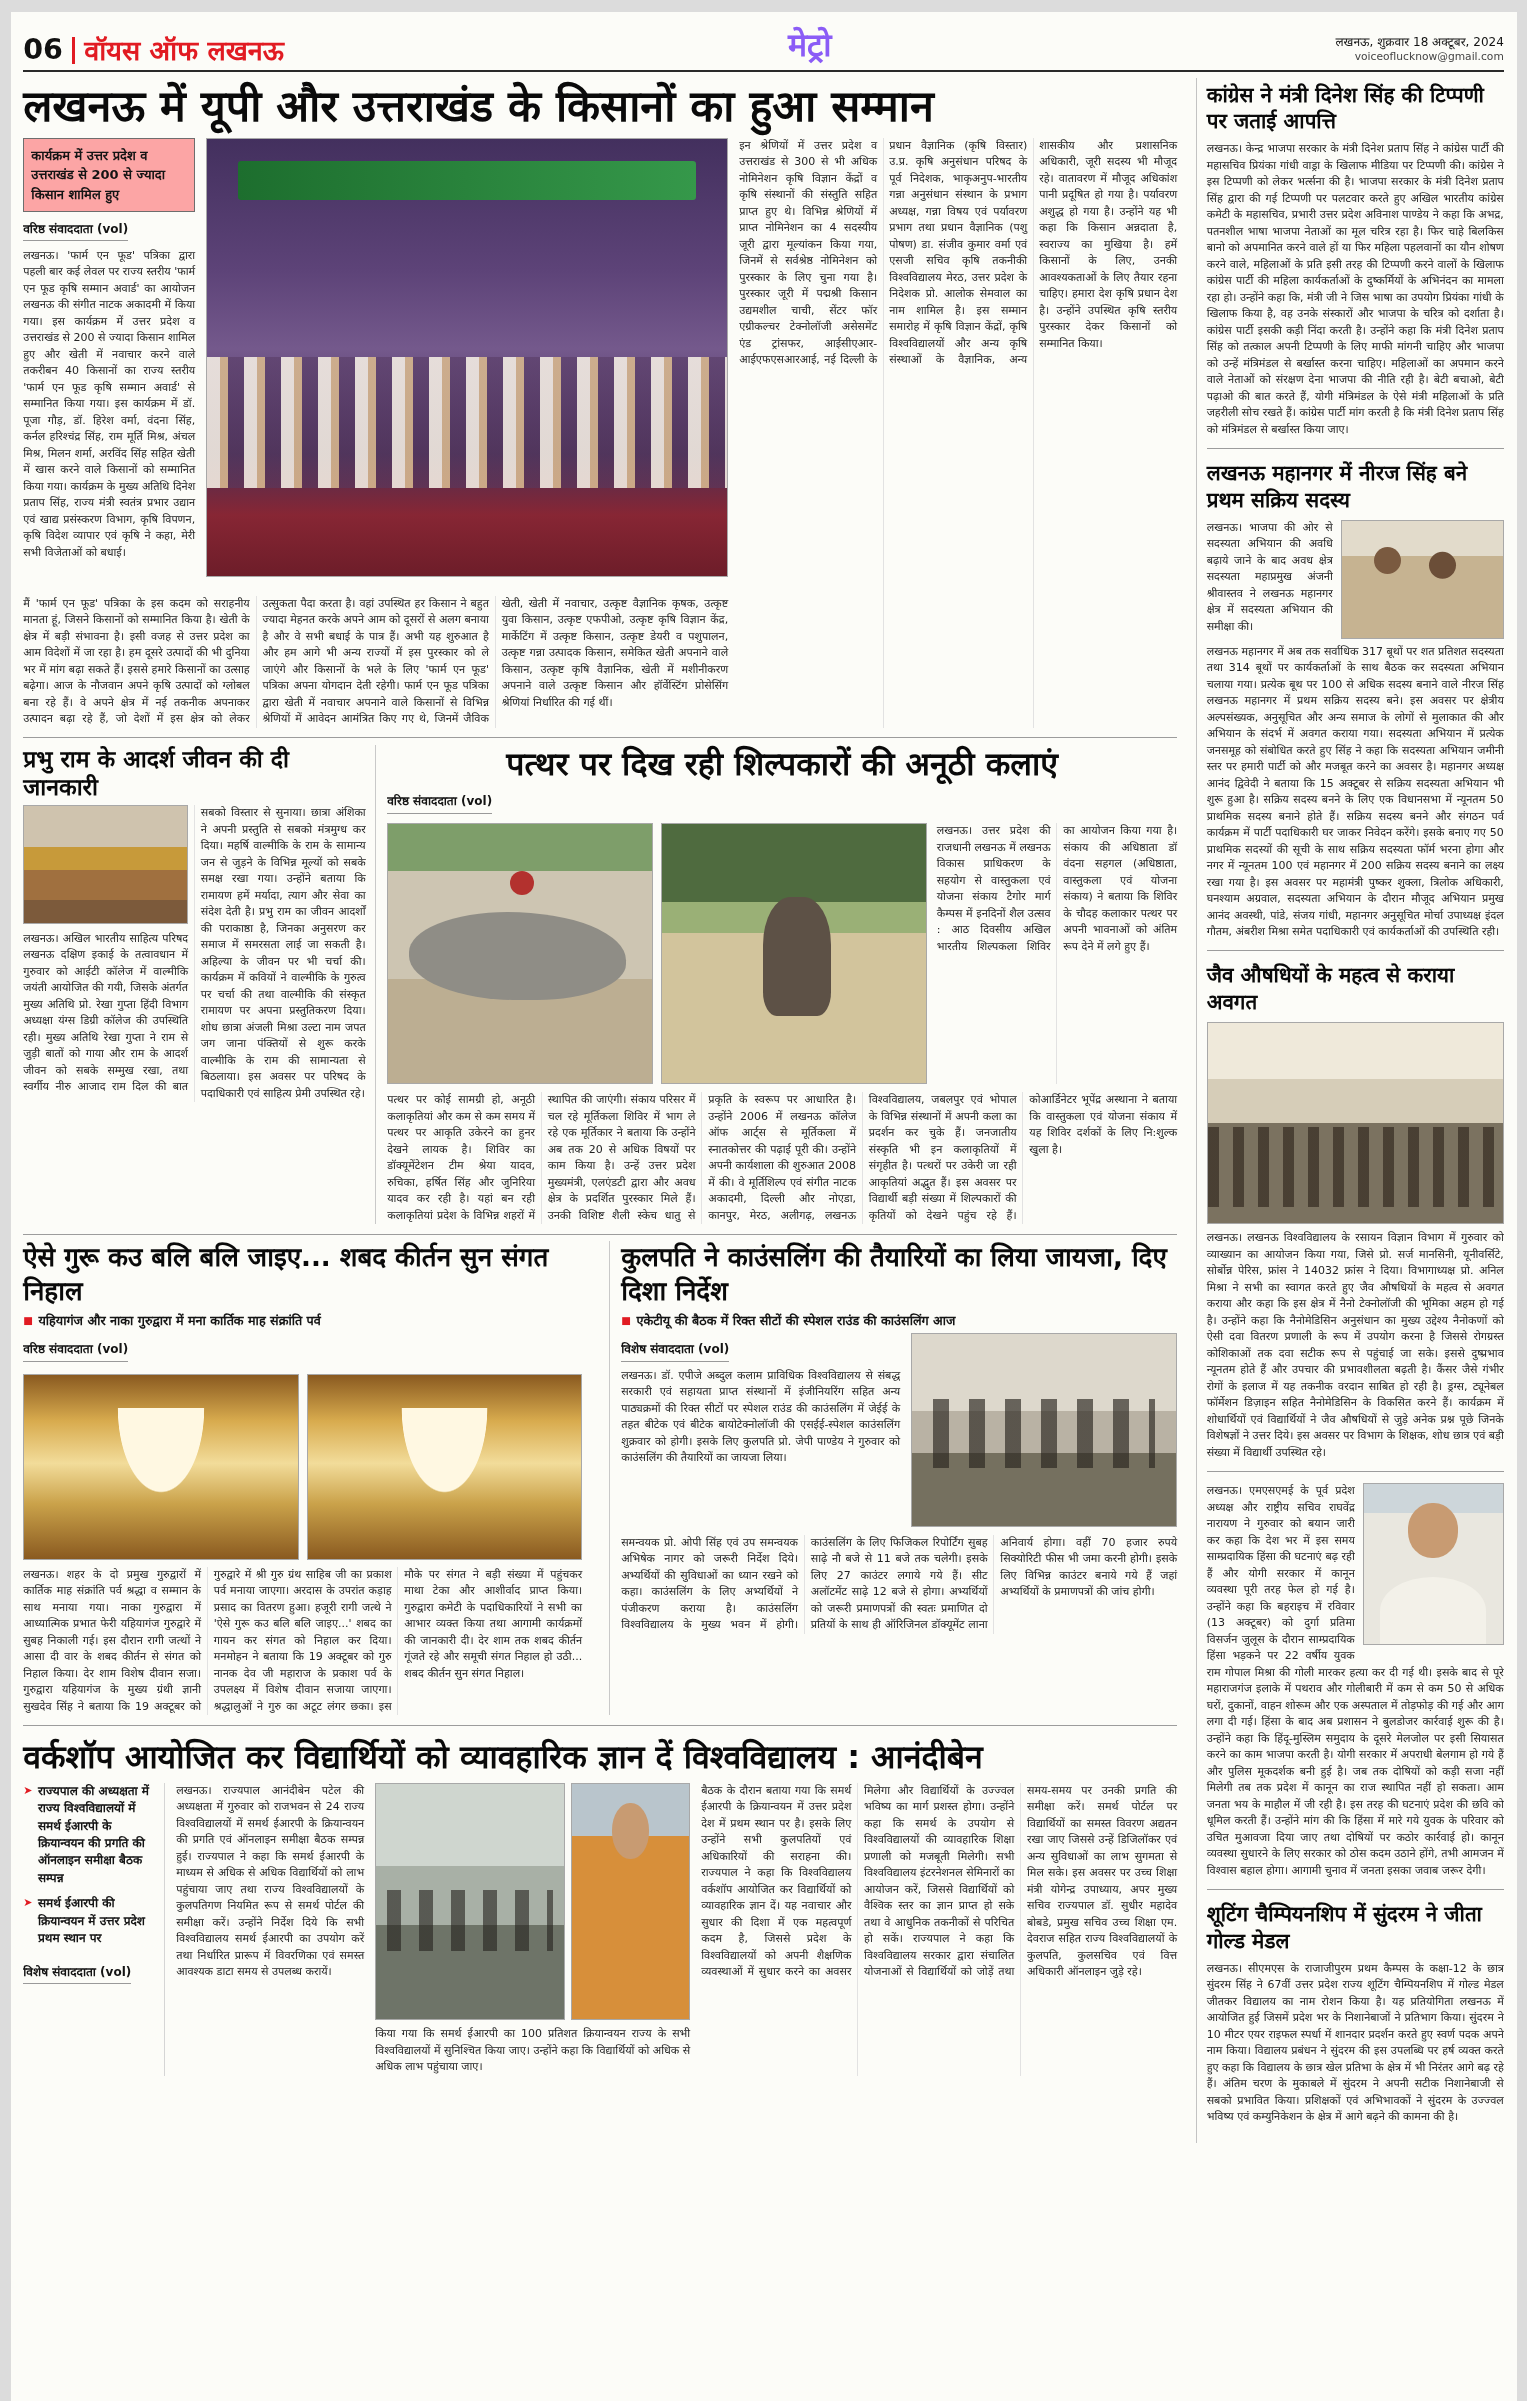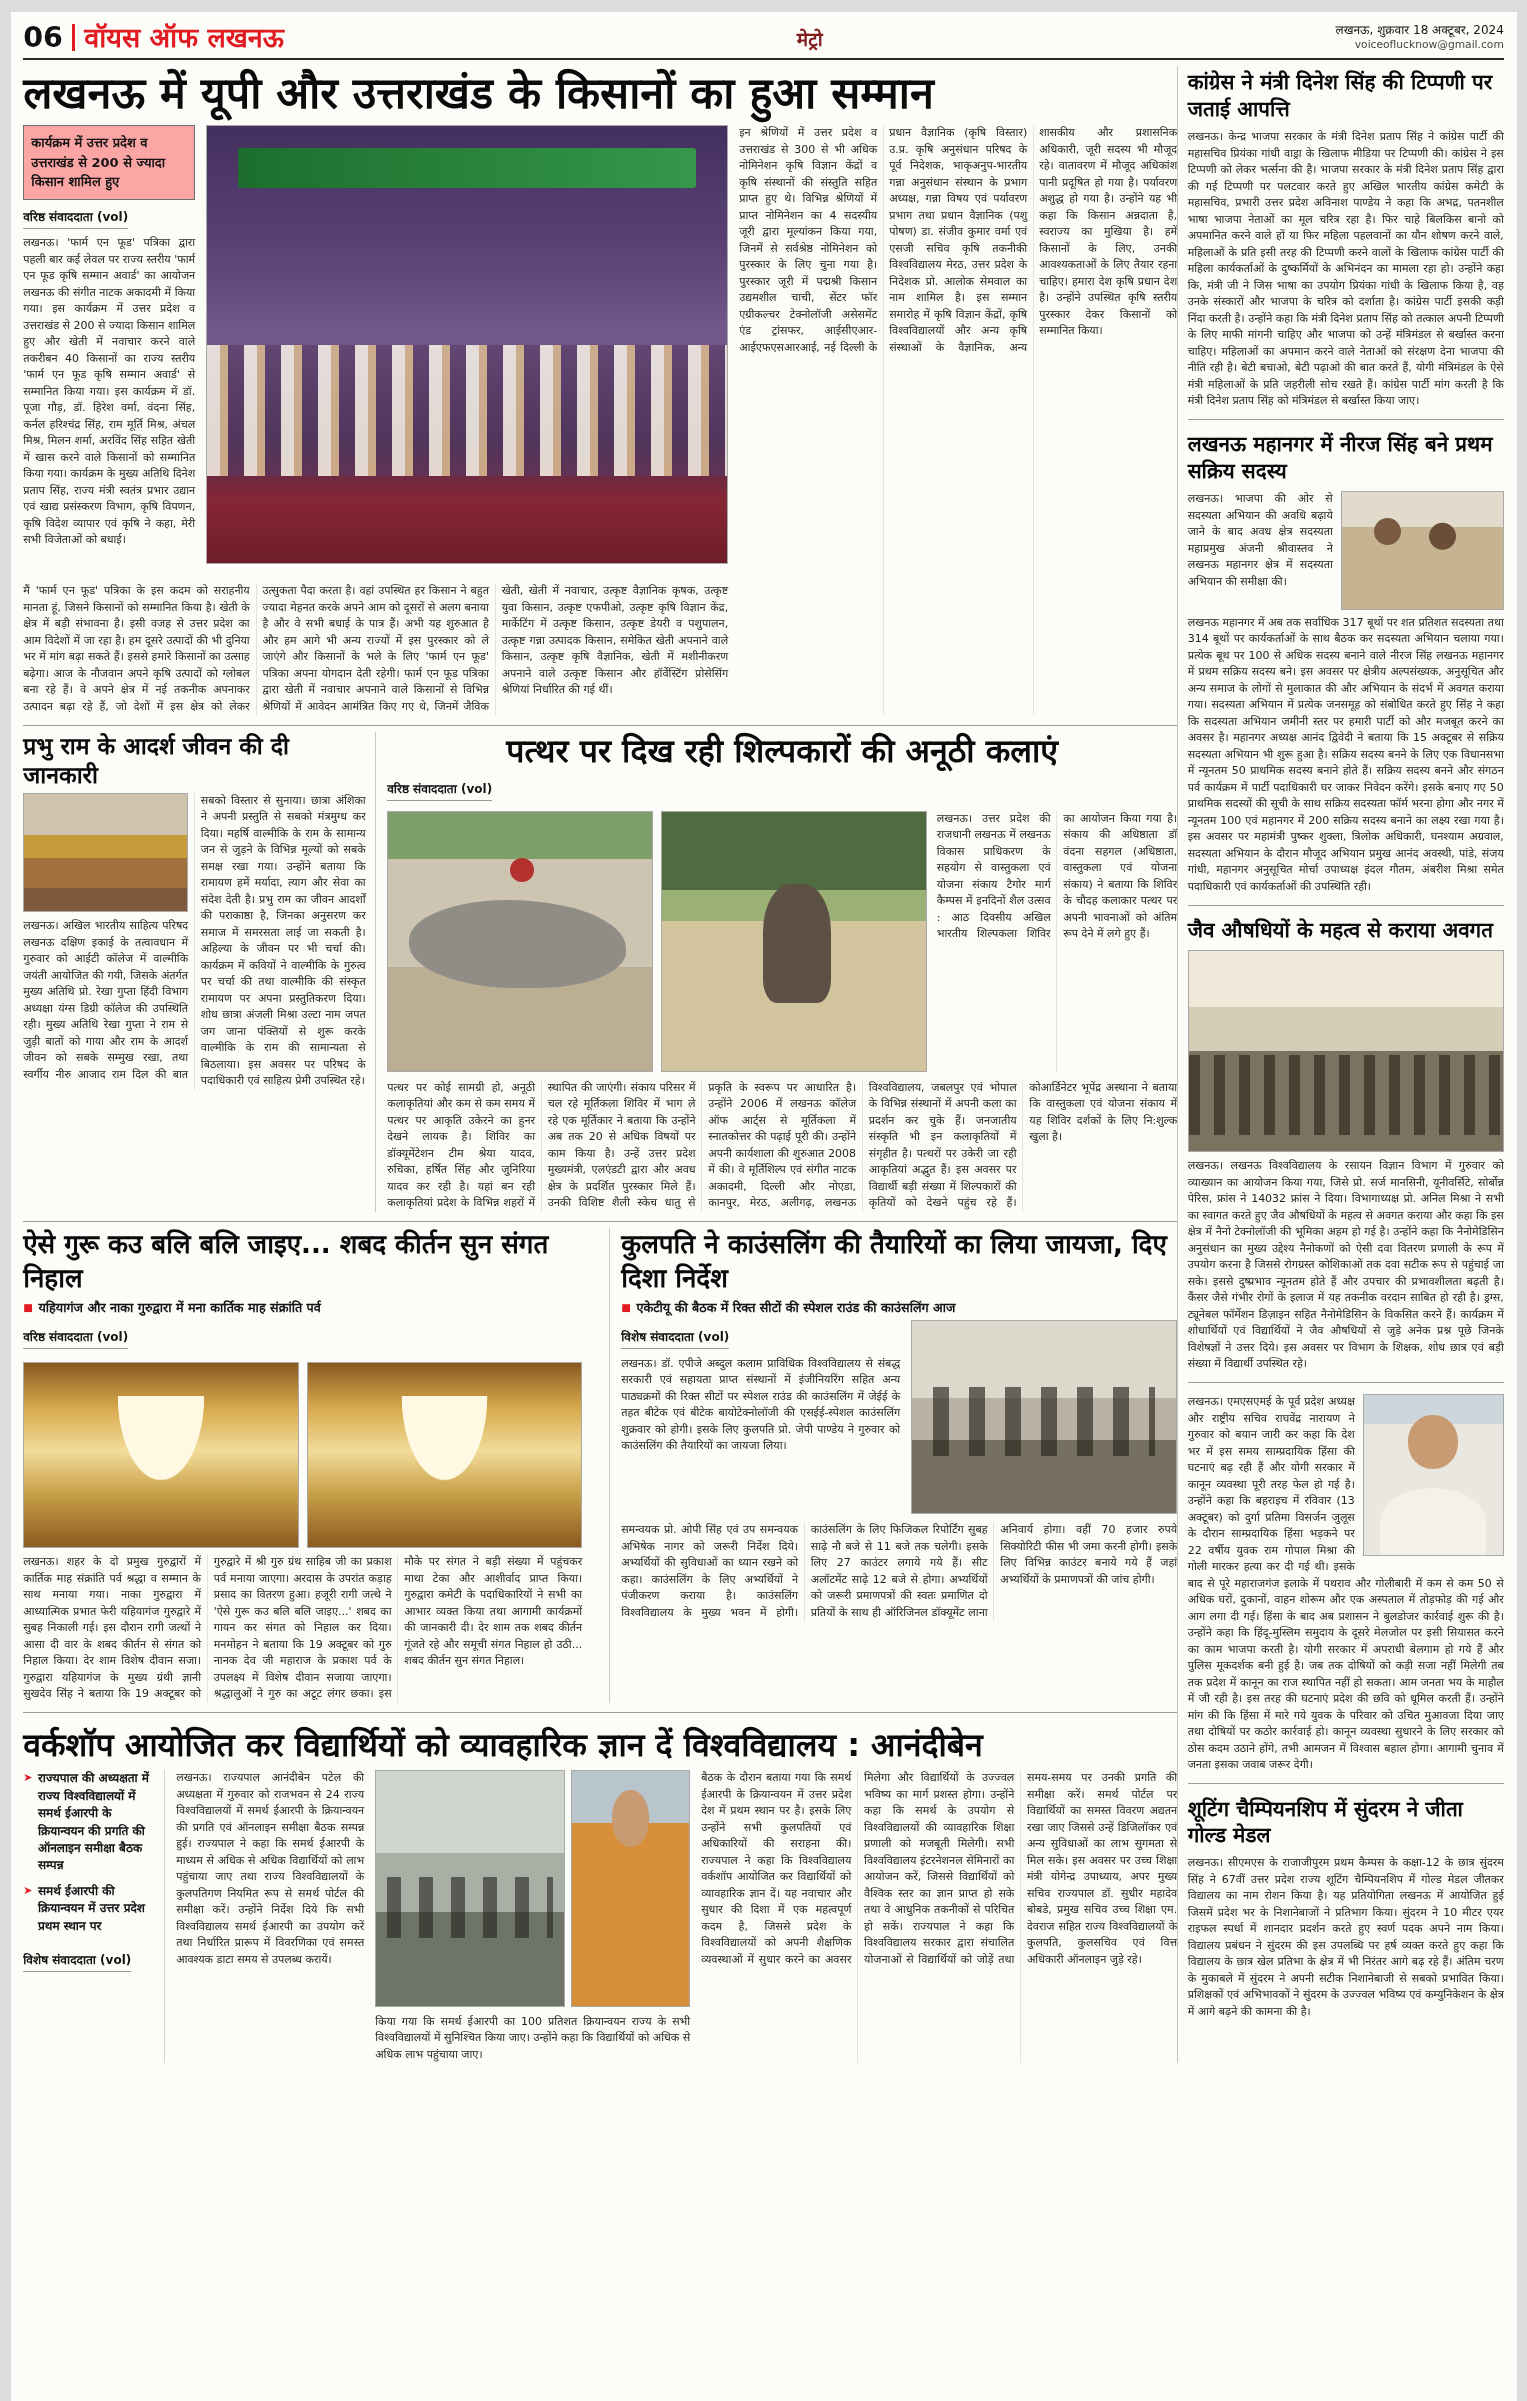--- a/index.html
+++ b/index.html
@@ -6,26 +6,26 @@
   html{background:#dcdcdc}
   body{font-family:"DejaVu Sans",sans-serif;color:#141414}
   .page{width:1506px;min-height:2401px;margin:12px auto;background:#fcfcf8;padding:8px 12.7px 16px}
 
   
   .masthead{display:flex;align-items:flex-end;justify-content:space-between;border-bottom:2.4px solid #2a2a2a;padding:1.6px 0 5.5px}
   .mh-left{display:flex;align-items:center;gap:9.5px}
   .page-no{font-size:28.5px;font-weight:bold;color:#111;line-height:1}
   .mh-sep{width:2.4px;height:27px;background:#e11b22}
   .mh-title{font-size:27px;font-weight:bold;color:#e11b22;line-height:1}
-  .mh-section{font-size:19px;font-weight:bold;color:#7f1d1d}
+  .mh-section{font-size:32px;font-weight:bold;color:#8b5cf6}
   .mh-right{text-align:right;font-size:12px;line-height:1.35}
   .mh-right .email{color:#444;font-size:10.7px}
 
   
-  .content{display:flex;gap:0;margin-top:6.3px}
+  .content{display:flex;gap:19px;margin-top:6.3px}
   .main-col{width:1154px}
   .side-col{flex:1;border-left:0.8px solid #c3c3c3;padding-left:9.5px}
   .body-text{font-size:11px;line-height:1.5;text-align:justify;color:#222}
   .byline{display:inline-block;font-weight:bold;font-size:12px;padding:3.2px 0;border-bottom:0.8px solid #9a9a9a;margin:4.7px 0 6.3px}
   .highlight-box{border:1.2px solid #6e6e6e;padding:7.1px;font-size:13px;font-weight:bold;line-height:1.5;background:#fca5a5}
   .kicker{display:flex;align-items:flex-start;gap:5.5px;font-weight:bold;font-size:12.7px;line-height:1.4;margin:3.2px 0}
   .bullet{color:#e11b22;font-size:10.3px;line-height:1.6;flex:none}
   .cols-2{column-count:2;column-gap:12.7px;column-rule:0.8px solid #e2e2e2}
   .cols-3{column-count:3;column-gap:12.7px;column-rule:0.8px solid #e2e2e2}
   .cols-5{column-count:5;column-gap:12.7px;column-rule:0.8px solid #e2e2e2}

